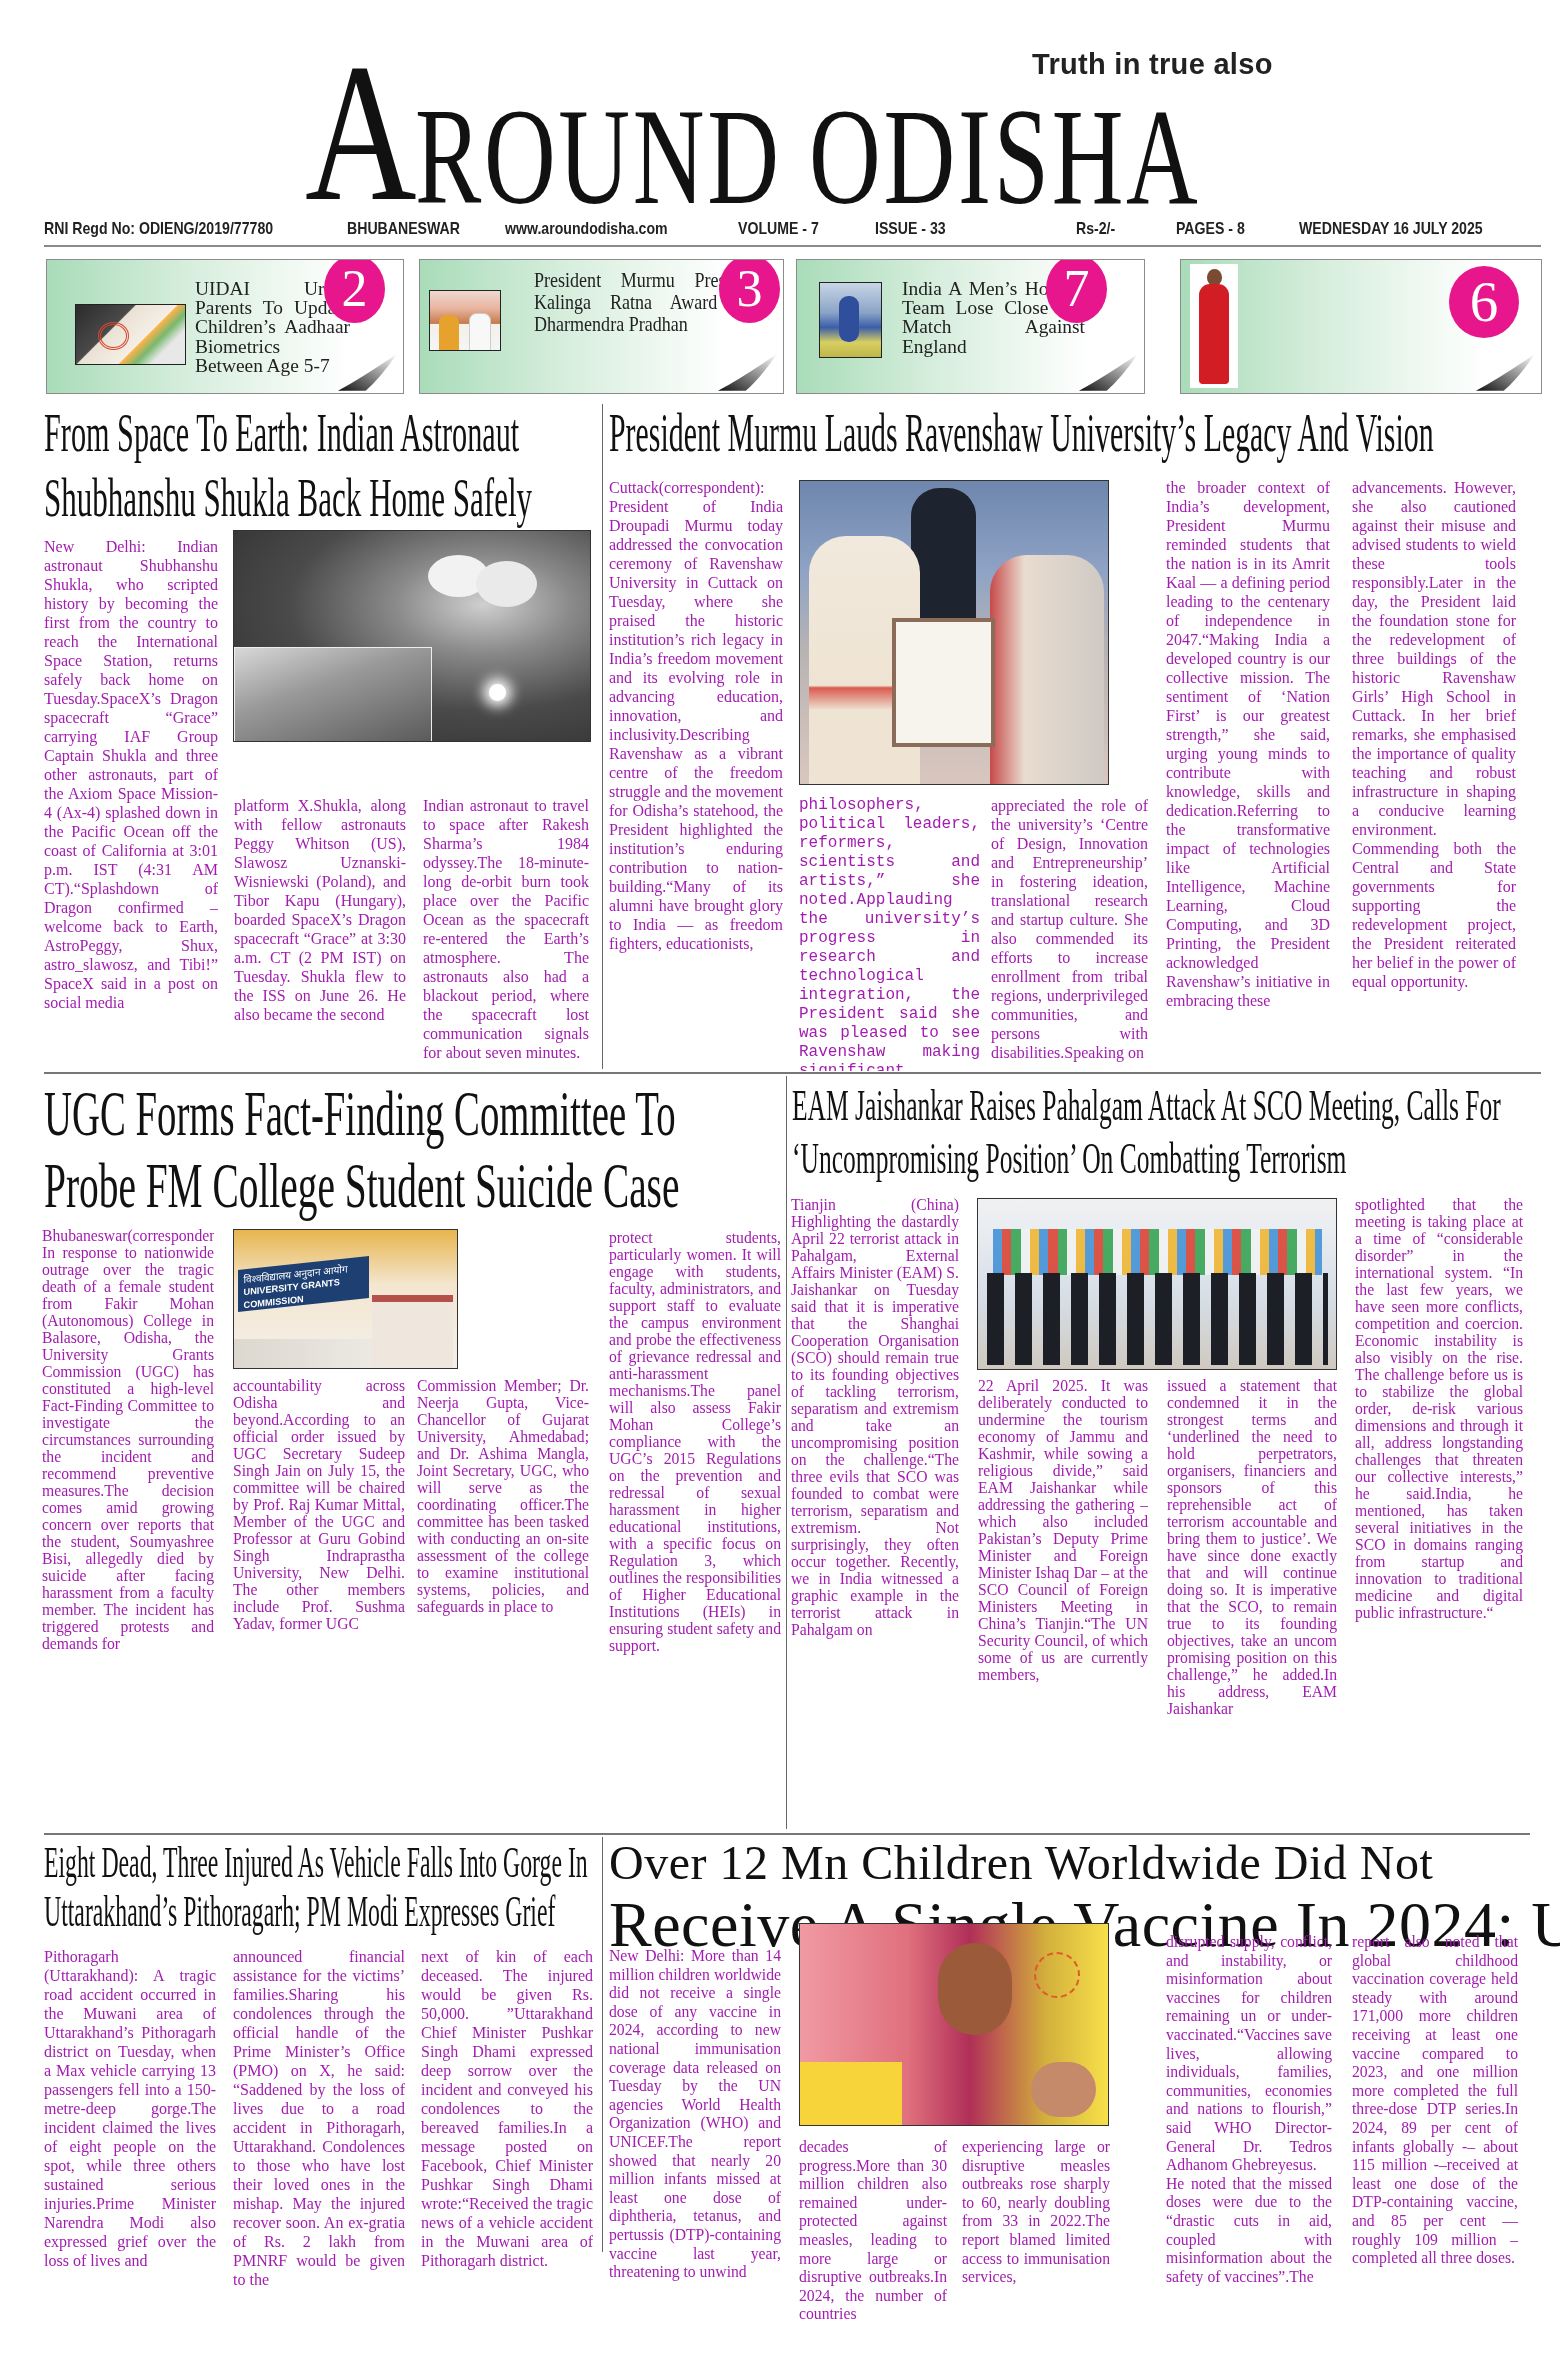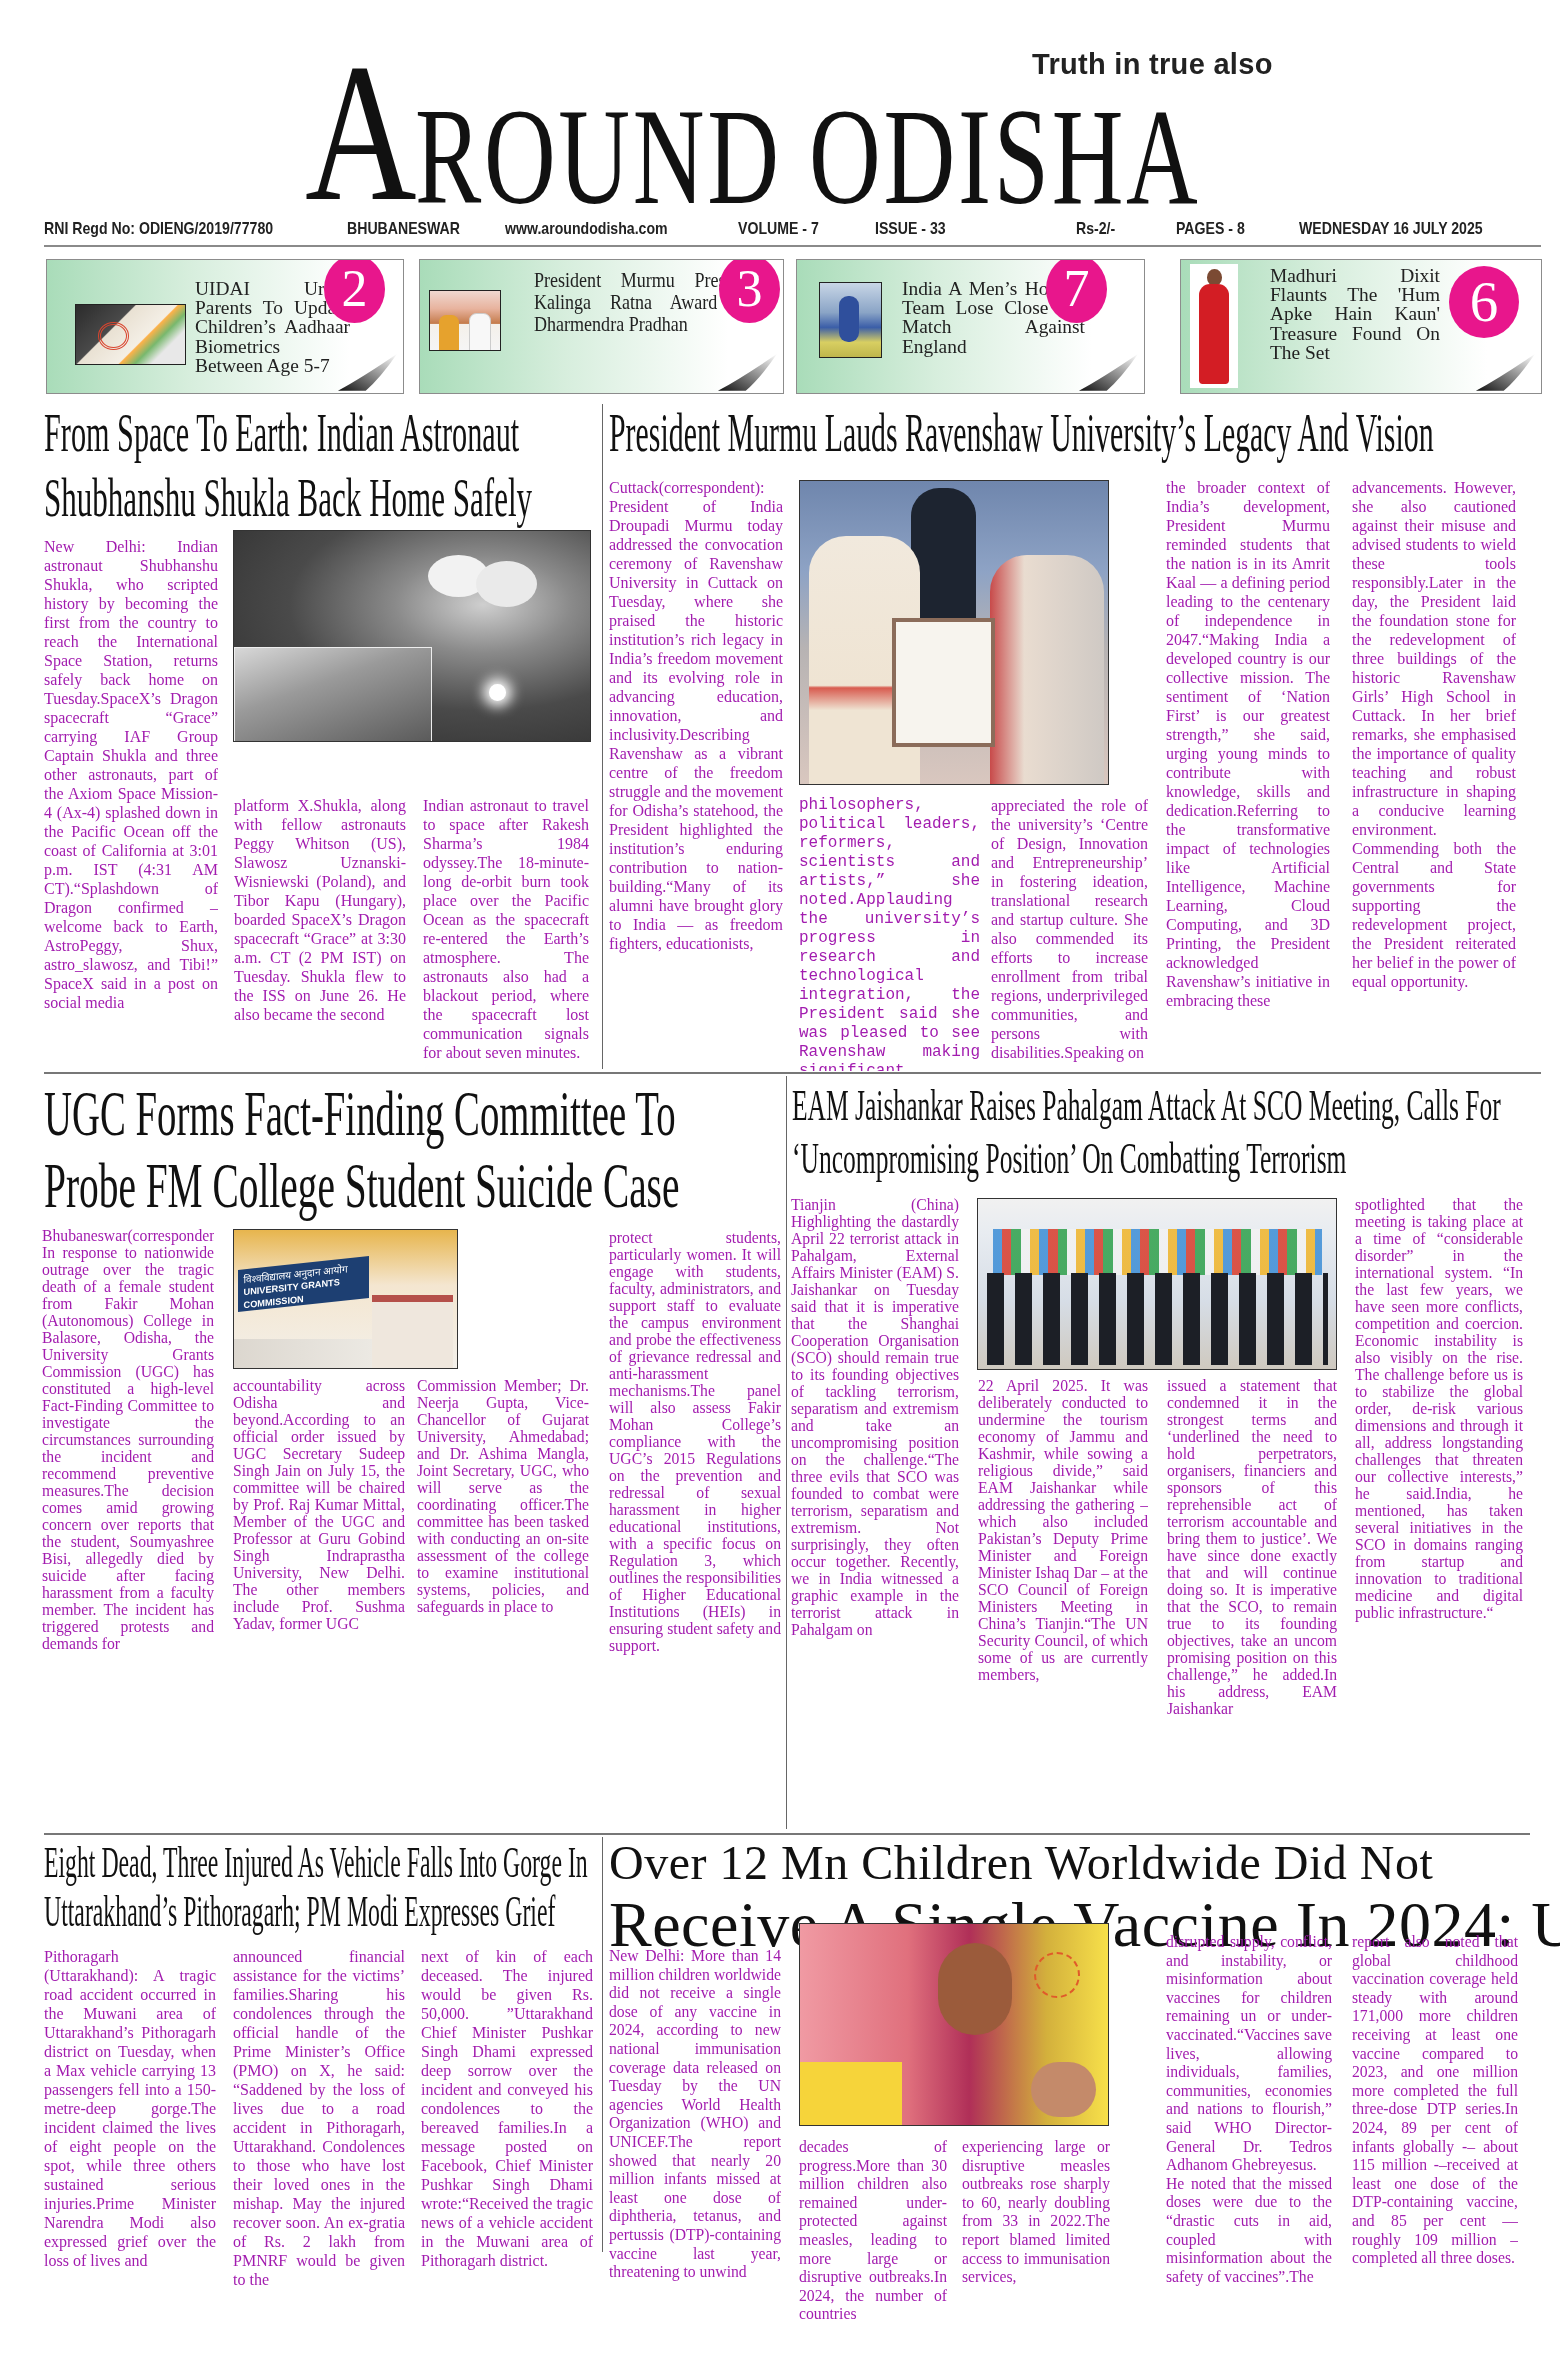--- a/index.html
+++ b/index.html
@@ -102,21 +102,20 @@
       </defs>
       <path d="M14 44 Q40 30 78 4 Q60 30 44 44 Z" fill="url(#cg3)"></path>
     </svg>
 </div>
 
 <div class="teaser" style="left:1180px;width:362px;">
   <div style="position:absolute;left:9.2px;top:3.7px;width:48px;height:124px;background:#fff;">
     <div style="position:absolute;left:16.6px;top:5.5px;width:14.8px;height:16.6px;border-radius:50%;background:#7b4a33;"></div>
     <div style="position:absolute;left:9.2px;top:20px;width:29.5px;height:100px;background:#d31d24;border-radius:11px 11px 3.7px 3.7px;"></div>
   </div>
-  <div class="ttext" style="left:89px;top:5.5px;width:170px;">Madhuri Dixit Flaunts The 'Hum Apke Hain Kaun' Treasure Found On The Set</div>
   <div class="badge" style="left:268px;top:5.5px;width:70px;height:72px;line-height:72px;font-size:57px;">6</div>
   <svg class="curl" viewBox="0 0 80 44">
       <defs>
         <linearGradient id="cg4" x1="0" y1="1" x2="1" y2="0">
           <stop offset="0" stop-color="#111"></stop>
           <stop offset=".5" stop-color="#888"></stop>
           <stop offset="1" stop-color="#fff"></stop>
         </linearGradient>
       </defs>
       <path d="M14 44 Q40 30 78 4 Q60 30 44 44 Z" fill="url(#cg4)"></path>

